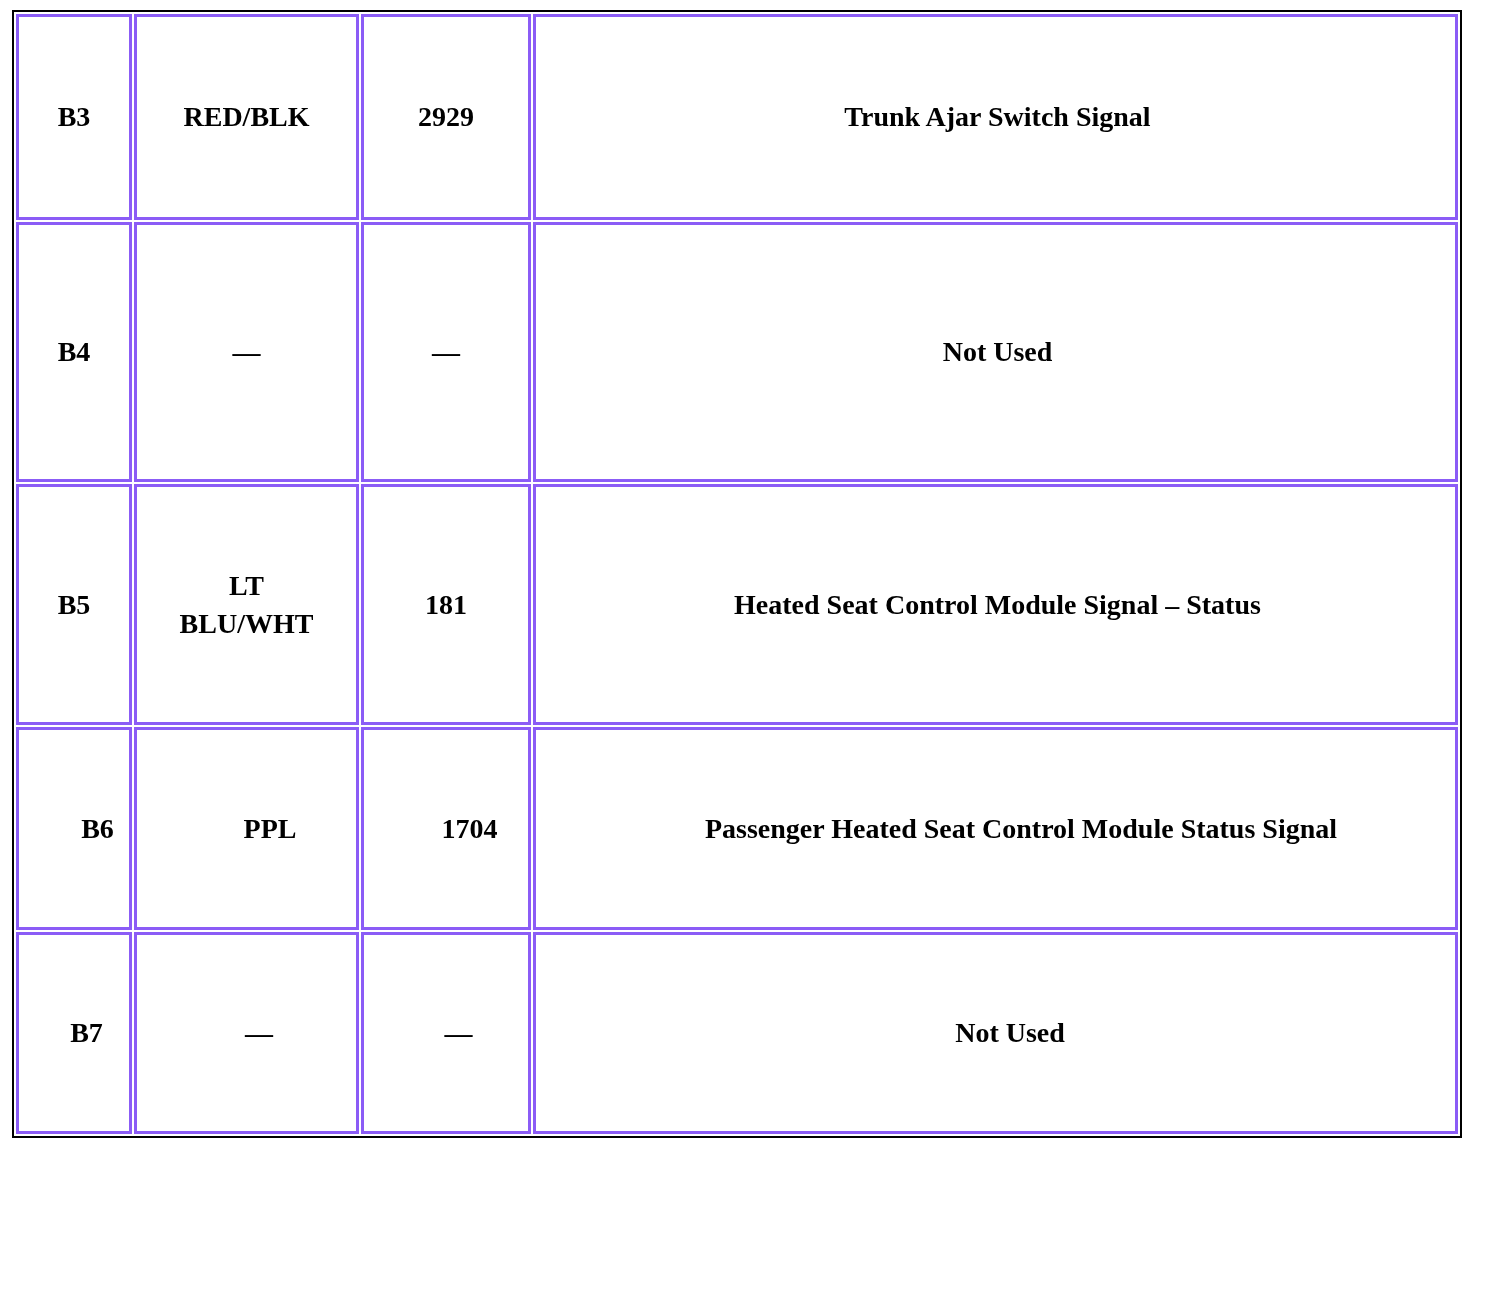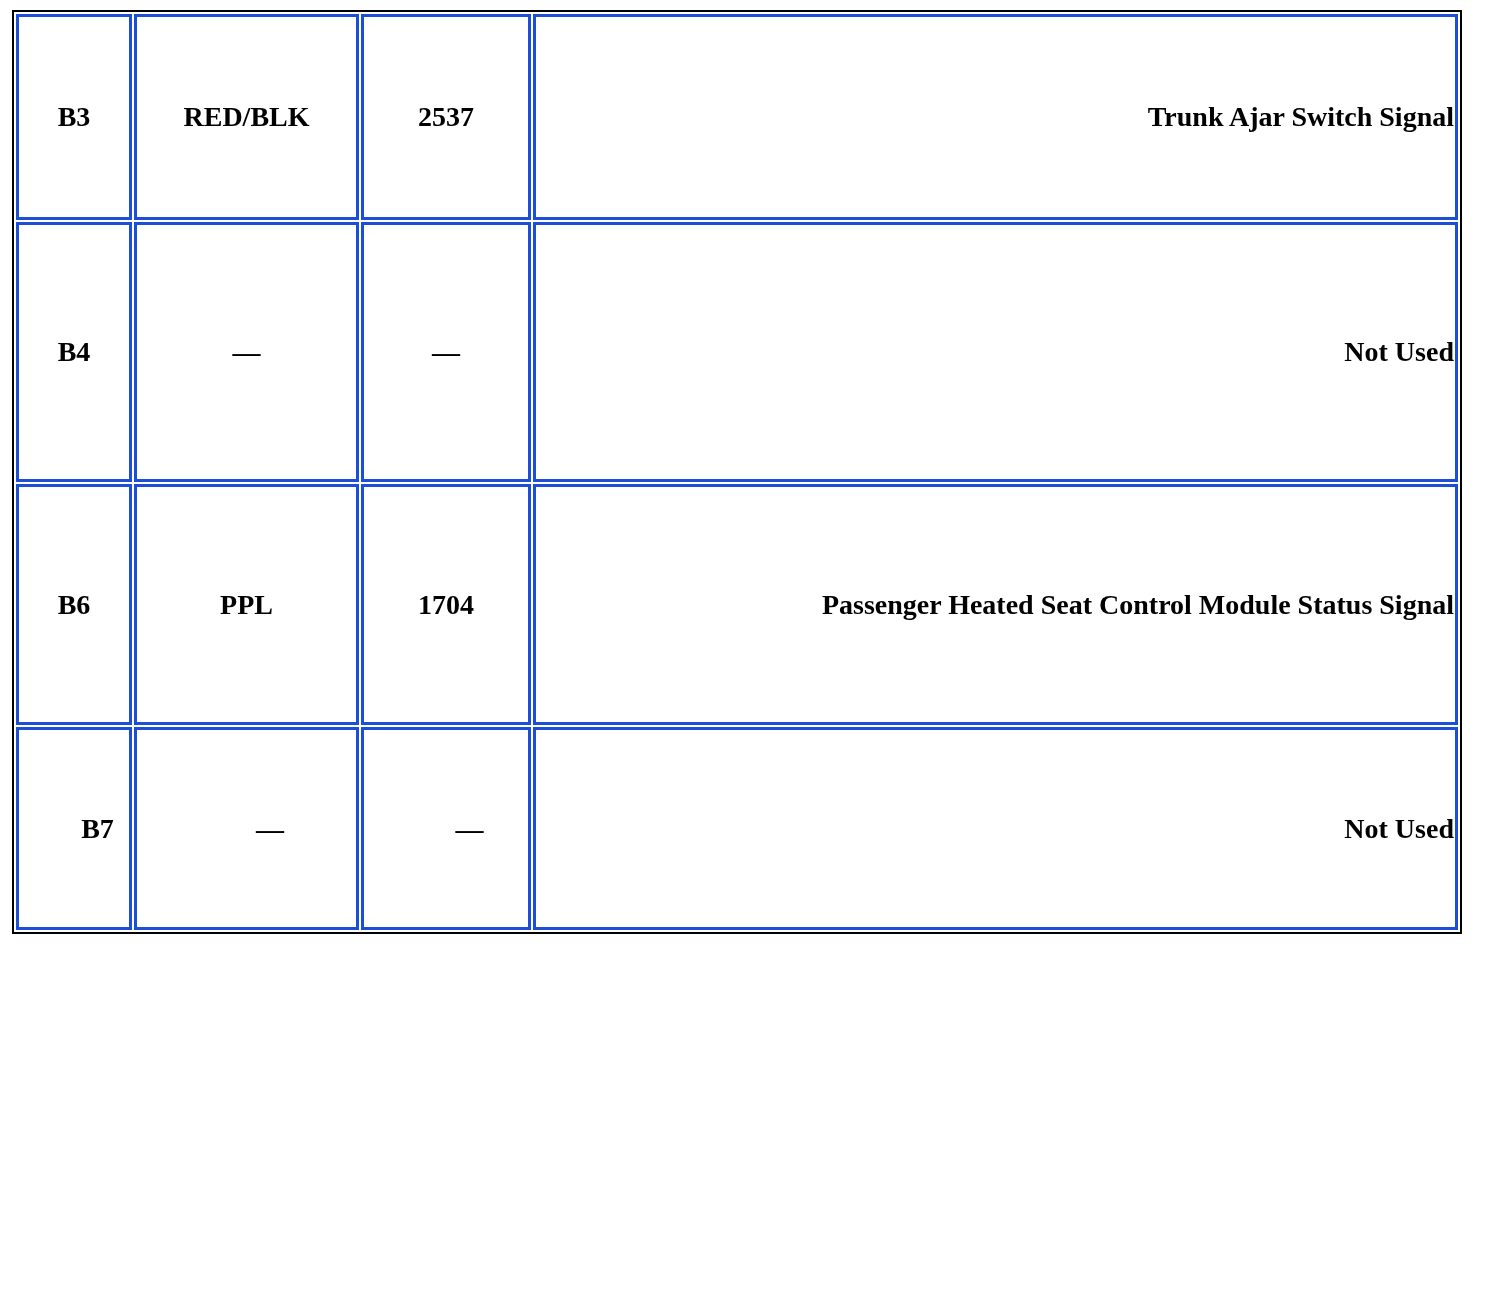--- a/index.html
+++ b/index.html
@@ -21,34 +21,34 @@
     table-layout: fixed;
     width: 1450px;
     font-family: "Liberation Serif", serif;
     font-weight: bold;
     font-size: 28px;
     line-height: 1.35;
     color: #000000;
     background: #ffffff;
   }
   table.pinout td {
-    border: 3px solid #1d4ed8;
+    border: 3px solid #8b5cf6;
     background: #ffffff;
     box-sizing: border-box;
     vertical-align: middle;
     overflow: hidden;
   }
   col.col-pin      { width: 116px; }
   col.col-color    { width: 225px; }
   col.col-circuit  { width: 170px; }
   col.col-function { width: auto;  }
 
   td.c { text-align: center; }
   td.color { white-space: pre-line; margin-left: 16px; }  
-  td.fn { text-align: right; }
+  td.fn { text-align: center; }
   td.fn .fnt { padding-left: 4px; }
   
   td.fn .fnt.low { padding-top: 42px; }
 
   tr:nth-child(1) td { height: 206px; }
   tr:nth-child(2) td { height: 260px; }
   tr:nth-child(3) td { height: 241px; }
   tr:nth-child(4) td { height: 203px; padding-left: 48px; }
   tr:nth-child(5) td { height: 202px; padding-left: 26px; }
   tr:nth-child(6) td { height: 206px; }
@@ -61,31 +61,40 @@
     <colgroup>
       <col class="col-pin">
       <col class="col-color">
       <col class="col-circuit">
       <col class="col-function">
     </colgroup>
     <tbody>
       <tr>
         <td class="c pin">B3</td>
         <td class="c color">RED/BLK</td>
-        <td class="c circuit">2537</td>
+        <td class="c circuit">2929</td>
         <td class="fn">
           <div class="fnt">Trunk Ajar Switch Signal</div>
         </td>
       </tr>
       <tr>
         <td class="c pin">B4</td>
         <td class="c color">—</td>
         <td class="c circuit">—</td>
         <td class="fn">
           <div class="fnt">Not Used</div>
+        </td>
+      </tr>
+      <tr>
+        <td class="c pin">B5</td>
+        <td class="c color">LT
+BLU/WHT</td>
+        <td class="c circuit">181</td>
+        <td class="fn">
+          <div class="fnt">Heated Seat Control Module Signal – Status</div>
         </td>
       </tr>
       <tr>
         <td class="c pin">B6</td>
         <td class="c color">PPL</td>
         <td class="c circuit">1704</td>
         <td class="fn">
           <div class="fnt">Passenger Heated Seat Control Module Status Signal</div>
         </td>
       </tr>

